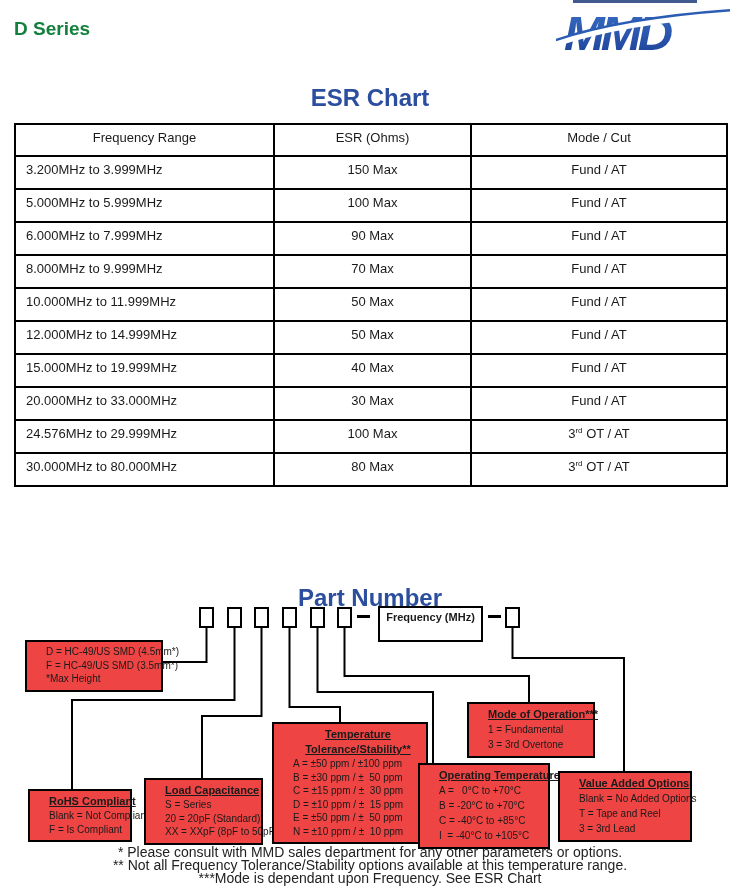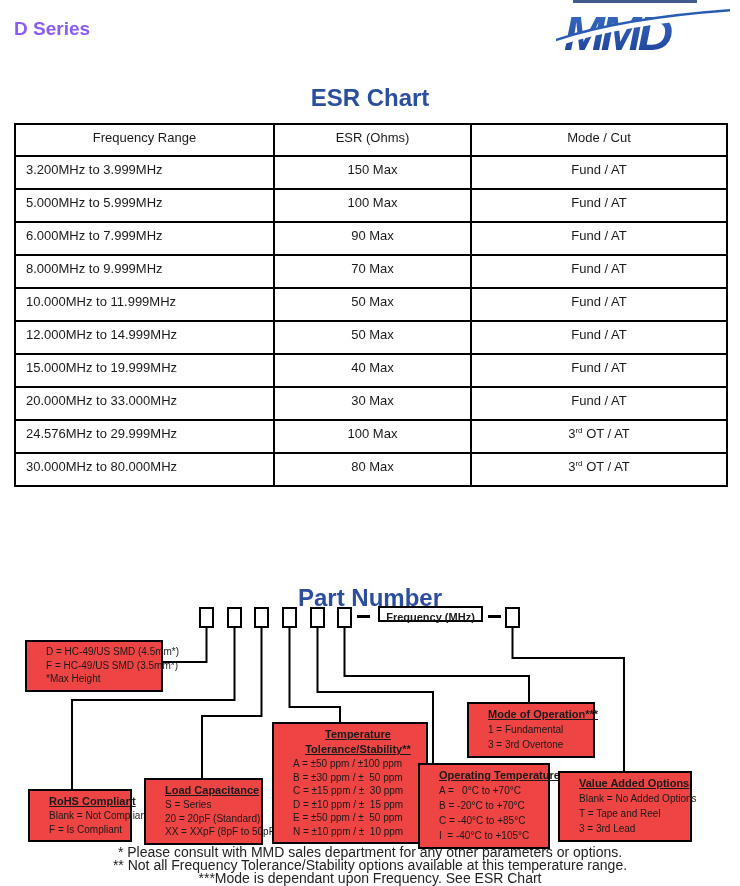--- a/index.html
+++ b/index.html
@@ -3,40 +3,40 @@
 <meta charset="utf-8">
 <style>
   html,body { margin:0; padding:0; }
   body {
     width:740px; height:886px; position:relative; background:#ffffff;
     font-family:"Liberation Sans", sans-serif; color:#1a1a1a; overflow:hidden;
   }
   .abs { position:absolute; }
 
   
-  .doc-title { left:14px; top:18px; font-size:19px; font-weight:bold; color:#8b5cf6; }
+  .doc-title { left:14px; top:18px; font-size:19px; font-weight:bold; color:#15803d; }
   .edge-artifact { left:573px; top:0; width:124px; height:3px; background:#203d7d; opacity:.85; }
 
   
   .section-heading { left:0; right:0; text-align:center; font-size:24px; font-weight:bold; color:#2b4f9e; }
 
   
   .esr-table { left:14px; top:123px; width:712px; border-collapse:collapse; table-layout:fixed; font-size:13px; }
   .esr-table th, .esr-table td { border:2px solid #000; vertical-align:top; padding-top:5px; padding-bottom:0; font-weight:normal; }
   .esr-table th { height:25px; text-align:center; }
   .esr-table td { height:26px; }
   .esr-table td.c1 { text-align:left; padding-left:10px; }
   .esr-table td.c2, .esr-table td.c3 { text-align:center; }
   .esr-table sup { font-size:8px; vertical-align:super; line-height:0; }
 
   
   .conn-svg { left:0; top:0; width:740px; height:886px; z-index:1; pointer-events:none; }
   .sq { width:15px; height:21px; border:2px solid #000; background:#fff; box-sizing:border-box; z-index:2; }
   .dash { width:13px; height:3px; background:#000; z-index:2; }
-  .freq-box { left:378px; top:606px; width:105px; height:16px; border:2px solid #000; box-sizing:border-box;
+  .freq-box { left:378px; top:606px; width:105px; height:36px; border:2px solid #000; box-sizing:border-box;
               background:#fff; z-index:2; text-align:center; font-size:11px; font-weight:bold; line-height:18px; }
   .opt-box { border:2px solid #000; background:#ef4444; box-sizing:border-box; z-index:2; padding:3px 3px 4px 19px; }
   .opt-title { font-size:11px; font-weight:bold; text-align:center; text-decoration:underline; line-height:15px; white-space:pre; }
   .bl { font-size:10px; line-height:13.5px; white-space:pre; }
 
   
   .notes { left:0; right:0; top:846px; text-align:center; font-size:14px; line-height:13px; color:#222; }
 </style>
 </head>
 <body>

